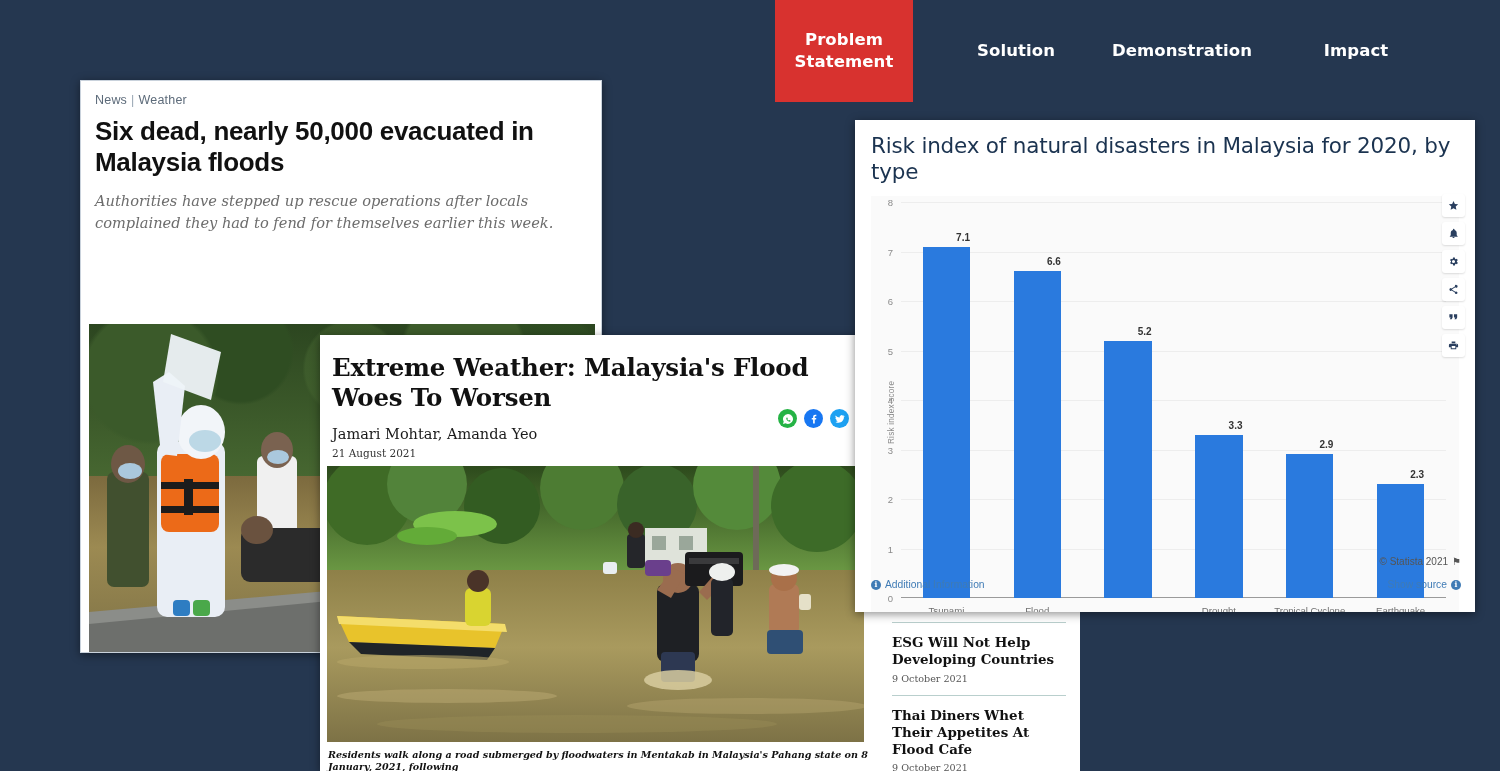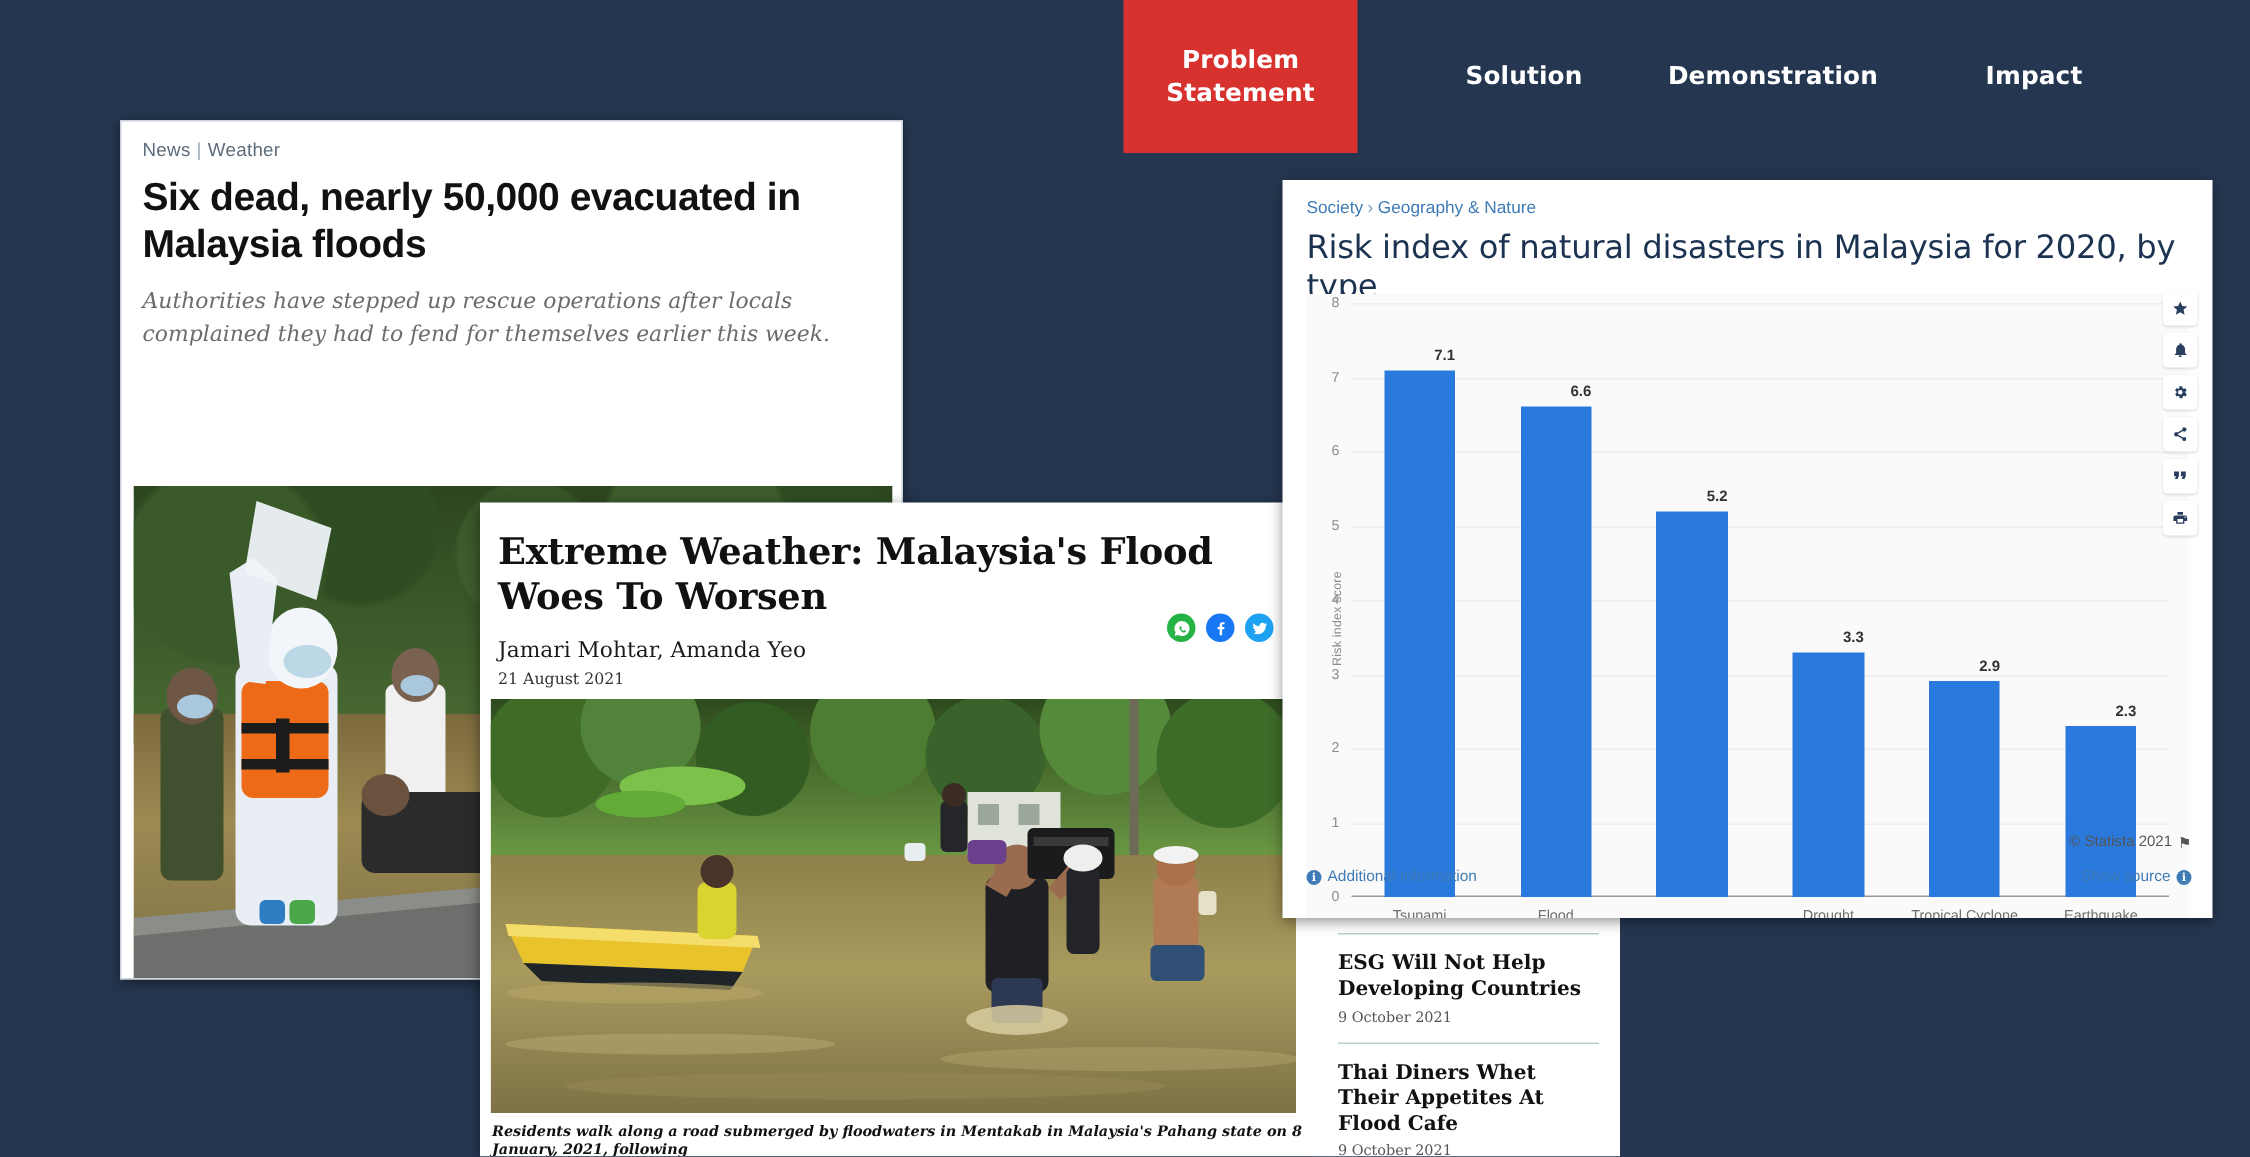--- a/index.html
+++ b/index.html
@@ -120,21 +120,21 @@
   .ph-water { position: absolute; left: 0; bottom: 0; right: 0; height: 54%;
               background: linear-gradient(#8a7c4a, #a8965c 35%, #8d8150 70%, #7d7347); }
   .ph-water.brown { background: linear-gradient(#7c6a3e, #9c8a52 40%, #7e7246); }
 </style>
 </head>
 <body>
 
 <div id="stage">
 
   <div class="nav">
-    <div class="nav-tab active" style="left:749px;width:156px;">
+    <div class="nav-tab active" style="left:775px;width:138px;">
       <span>Problem Statement</span>
     </div>
     <div class="nav-tab" style="left:950px;width:132px;">
       <span>Solution</span>
     </div>
     <div class="nav-tab" style="left:1108px;width:148px;">
       <span>Demonstration</span>
     </div>
     <div class="nav-tab" style="left:1296px;width:120px;">
       <span>Impact</span>
@@ -298,23 +298,20 @@
       <div class="li-rule"></div>
       <div>
         <div class="li-title">Thai Diners Whet Their Appetites At Flood Cafe</div>
         <div class="li-date">9 October 2021</div>
       </div>
     </div>
   </div>
 
   <div id="chart-card" class="card shadow">
     <div class="st-head">
-      <div class="st-crumb">
-        <span>Society</span><span class="chev">›</span><span>Geography &amp; Nature</span>
-      </div>
       <div class="st-title">Risk index of natural disasters in Malaysia for 2020, by type</div>
     </div>
 
     <div class="st-plot">
       <div class="ylabel">Risk index score</div>
       <div class="st-canvas" id="canvas">
           <div class="ytick" style="top: 396px; right: 553px;">0</div>
           <div class="gridline" style="top: 346.5px;"></div>
           <div class="ytick" style="top: 346.5px; right: 553px;">1</div>
           <div class="gridline" style="top: 297px;"></div>

